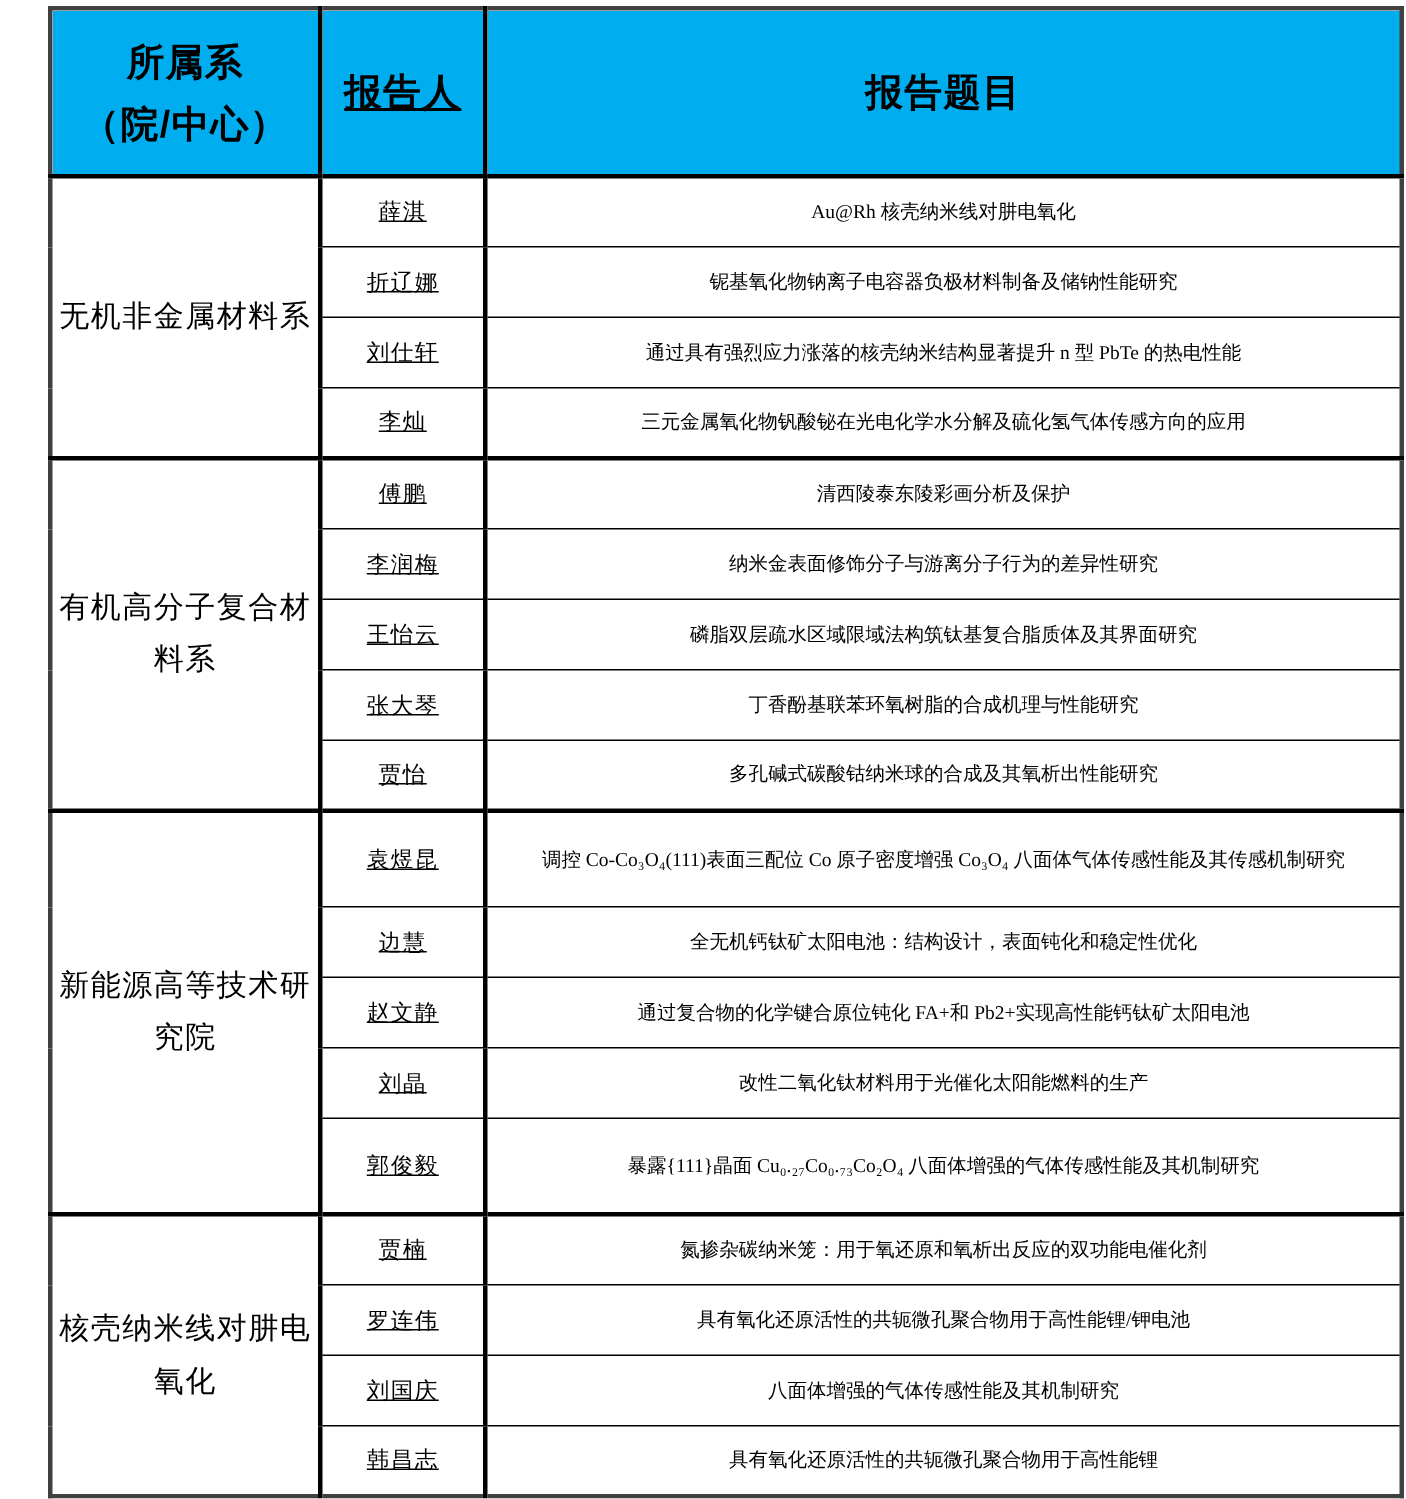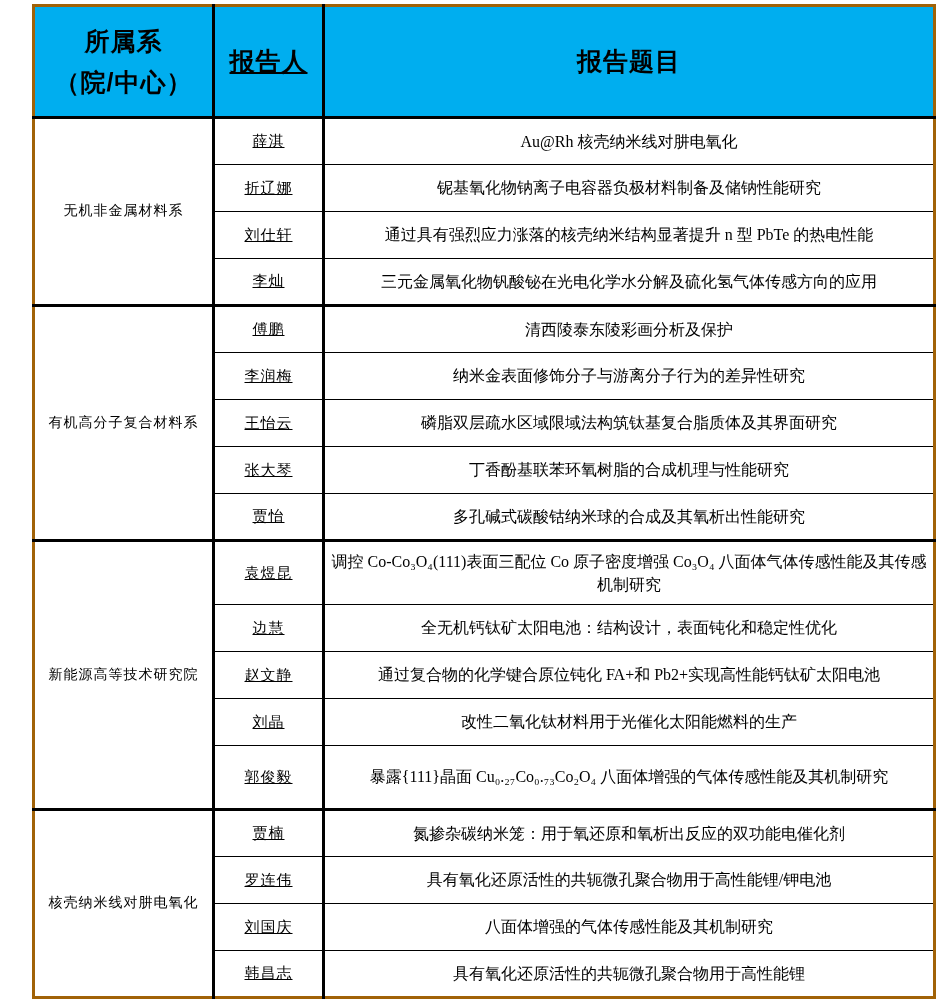--- a/index.html
+++ b/index.html
@@ -8,21 +8,21 @@
     width: 937px; height: 999px;
     background: #ffffff;
     font-family: "Liberation Serif", "DejaVu Serif", serif;
     color: #000000;
   }
   table.report {
     border-collapse: collapse;
     table-layout: fixed;
     width: 901px;
     margin: 4px 0 0 32px;
-    border: 3px solid #a16207;
+    border: 3px solid #404040;
   }
   col.c-dept { width: 180px; }
   col.c-presenter { width: 110px; }
   col.c-title { width: 611px; }
   th, td {
     border: 1px solid #000000;
     text-align: center;
     vertical-align: middle;
     padding: 2px 4px;
     overflow: hidden;
@@ -38,26 +38,26 @@
     font-size: 25px;
     height: 112px;
     letter-spacing: 1px;
   }
   .hdr-line { margin: 8px 0; }
   
   tbody tr { height: 47px; }
   tbody tr.tall { height: 64px; }
   tr.group-start td { border-top: 3px solid #000000; }
   td.dept {
-    font-size: 14px;
+    font-size: 20px;
     line-height: 1.75;
     letter-spacing: 1px;
   }
   td.presenter { font-size: 15px; letter-spacing: 1px; }
-  td.title { font-size: 16px; line-height: 1.45; }
+  td.title { font-size: 13px; line-height: 1.45; }
 </style>
 </head>
 <body>
 
 <table class="report">
   <colgroup>
     <col class="c-dept">
     <col class="c-presenter">
     <col class="c-title">
   </colgroup>

